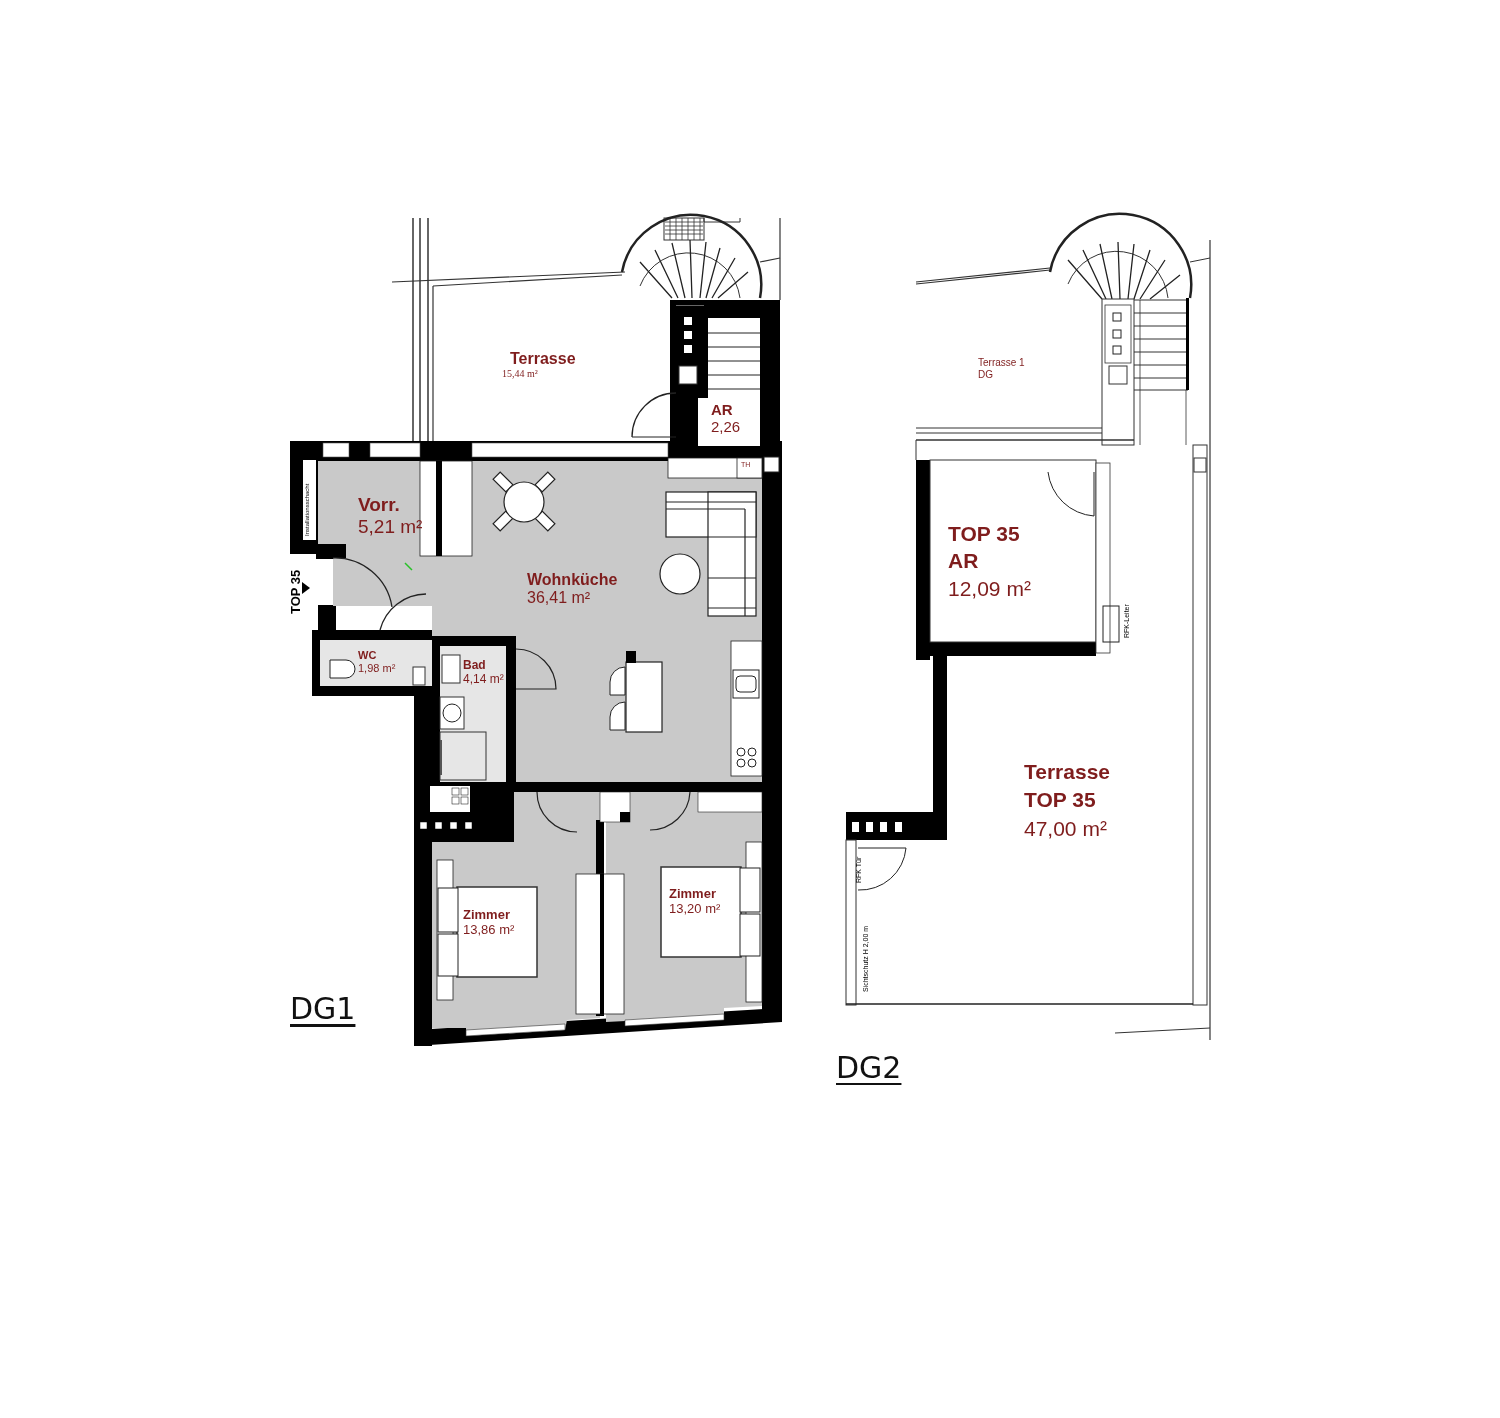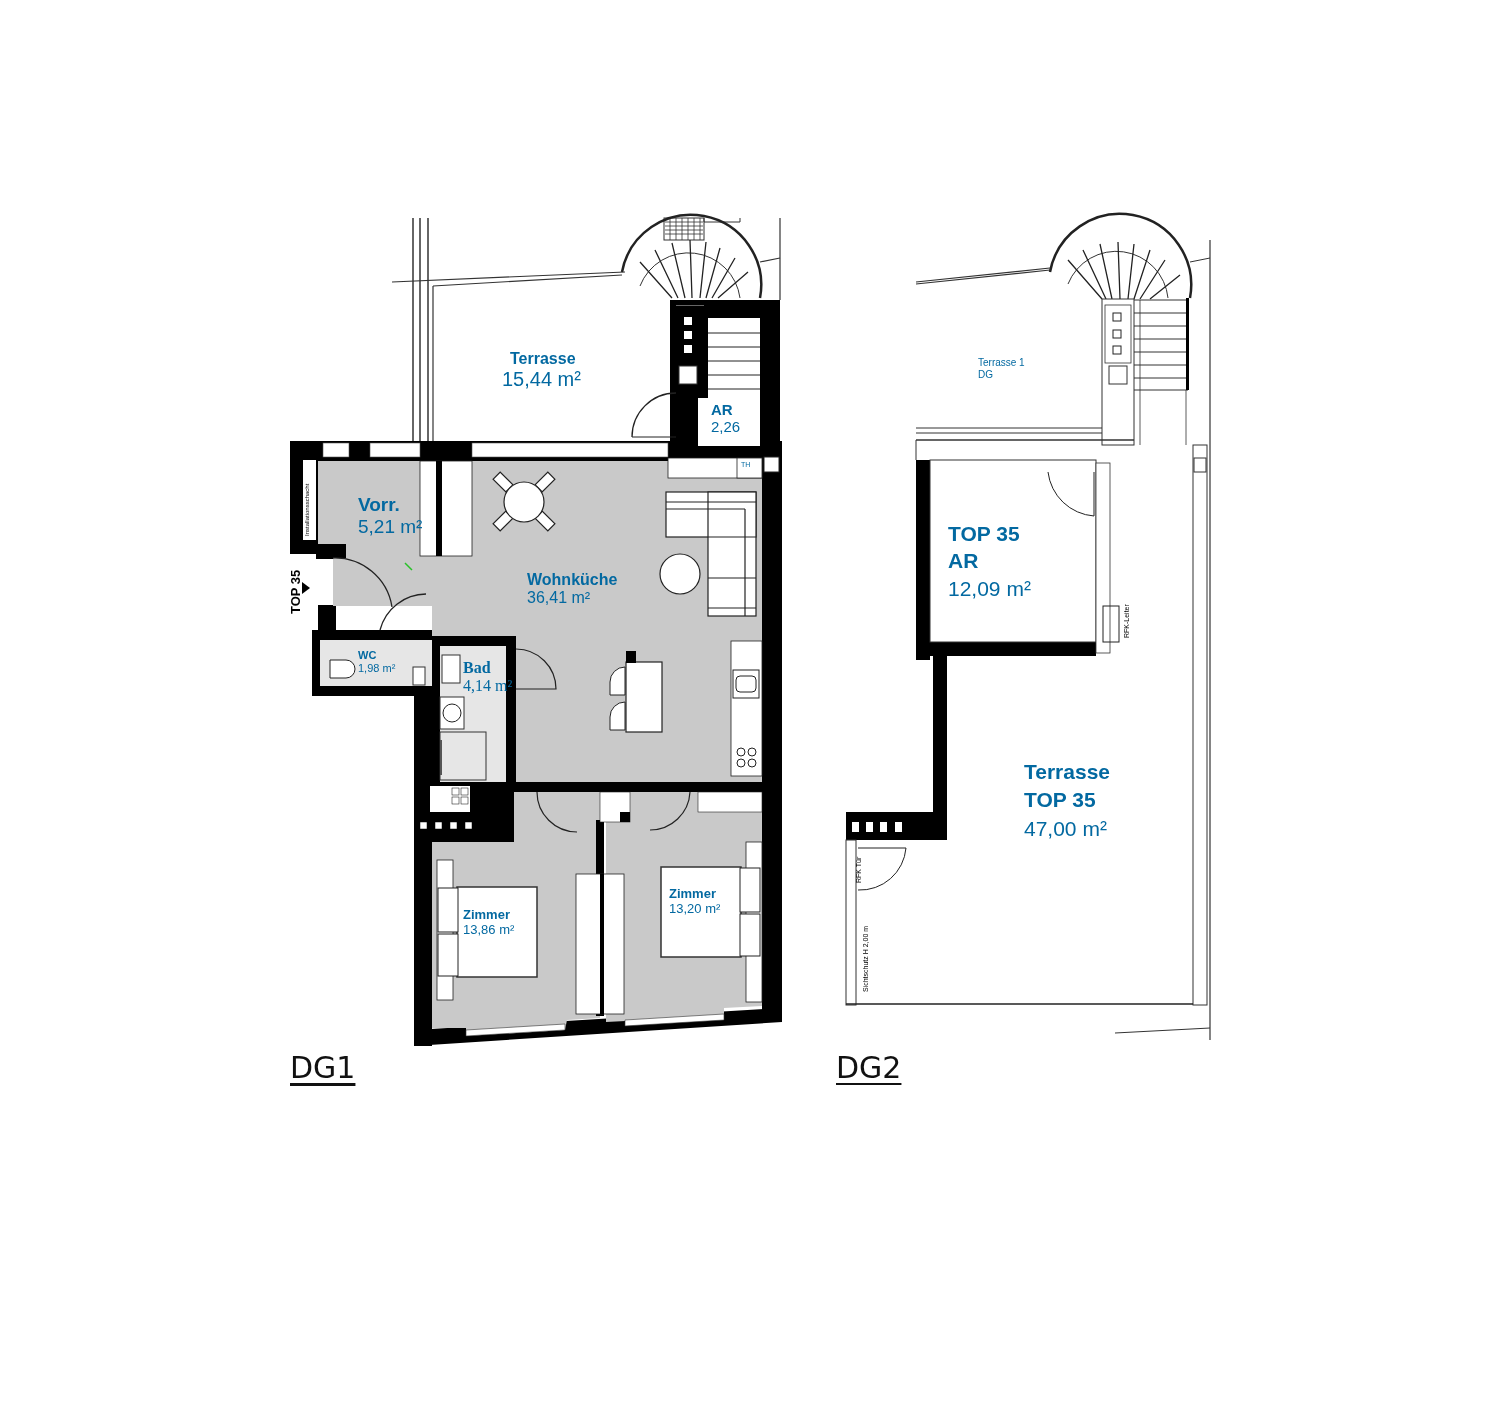--- a/index.html
+++ b/index.html
@@ -1,18 +1,18 @@
 <!DOCTYPE html>
 <html><head>
 <meta charset="utf-8">
 <style>
   html, body { margin:0; padding:0; background:#ffffff; }
   body { width:1500px; height:1418px; position:relative; overflow:hidden; font-family:"Liberation Sans", sans-serif; }
   svg { position:absolute; left:0; top:0; }
-  .lbl { position:absolute; color:#0369a1; line-height:1.15; white-space:nowrap; }
+  .lbl { position:absolute; color:#7f1d1d; line-height:1.15; white-space:nowrap; }
   .b { font-weight:bold; }
   .lvl { position:absolute; font-family:"DejaVu Sans", sans-serif; font-size:30px; color:#111; text-decoration:underline; text-underline-offset:5px; text-decoration-thickness:2px; }
   .vert { position:absolute; transform-origin:left top; transform:rotate(-90deg); white-space:nowrap; }
 </style>
 </head>
 <body>
 
 <svg width="1500" height="1418" viewBox="0 0 1500 1418">
 
   <g>
@@ -216,55 +216,55 @@
       </g>
     <rect x="846" y="840" width="10" height="165" fill="#fff" stroke="#333" stroke-width="1"></rect>
     <path d="M858 848 H906 A46 46 0 0 1 858 890" fill="none" stroke="#222" stroke-width="1"></path>
     <line x1="846" y1="1004" x2="1193" y2="1004" stroke="#222" stroke-width="1.5"></line>
     <line x1="1115" y1="1033" x2="1210" y2="1028" stroke="#333" stroke-width="1"></line>
   </g>
 </svg>
 
 <div class="lbl" style="left:510px;top:350px;font-size:16px;">
   <div class="b">Terrasse</div>
-  <div style="font-size:20px;margin-left:-8px;">15,44 m²</div>
+  <div style="font-size:10px;margin-left:-8px;font-family:Liberation Serif, serif;">15,44 m²</div>
 </div>
 <div class="lbl" style="left:711px;top:401px;font-size:15px;">
   <div class="b">AR</div>
   <div>2,26</div>
 </div>
 <div class="lbl" style="left:358px;top:494px;font-size:19px;">
   <div class="b">Vorr.</div>
   <div>5,21 m²</div>
 </div>
 <div class="lbl" style="left:527px;top:571px;font-size:16px;">
   <div class="b">Wohnküche</div>
   <div>36,41 m²</div>
 </div>
 <div class="lbl" style="left:358px;top:649px;font-size:11px;">
   <div class="b">WC</div>
   <div>1,98 m²</div>
 </div>
-<div class="lbl" style="left:463px;top:659px;font-size:16px;font-family:Liberation Serif, serif;">
+<div class="lbl" style="left:463px;top:659px;font-size:12px;">
   <div class="b">Bad</div>
   <div>4,14 m²</div>
 </div>
 <div class="lbl" style="left:463px;top:908px;font-size:13px;">
   <div class="b">Zimmer</div>
   <div>13,86 m²</div>
 </div>
 <div class="lbl" style="left:669px;top:887px;font-size:13px;">
   <div class="b">Zimmer</div>
   <div>13,20 m²</div>
 </div>
 <div class="vert b" style="left:288px;top:614px;font-size:13px;">TOP 35</div>
 <div style="position:absolute;left:302px;top:582px;width:0;height:0;border-left:8px solid #000;border-top:6px solid transparent;border-bottom:6px solid transparent;"></div>
 <div class="vert" style="left:304px;top:536px;font-size:6px;">Installationsschacht</div>
 <div class="lbl" style="left:741px;top:461px;font-size:7px;">TH</div>
-<div class="lvl" style="left:290px;top:1050px;text-decoration:underline;">DG1</div>
+<div class="lvl" style="left:290px;top:991px;text-decoration:underline;">DG1</div>
 
 <div class="lbl" style="left:962px;top:357px;font-size:10px;margin-left:16px;">
   <div>Terrasse 1</div>
   <div>DG</div>
 </div>
 <div class="lbl" style="left:948px;top:520px;font-size:21px;line-height:1.3;">
   <div class="b">TOP 35</div>
   <div class="b">AR</div>
   <div>12,09 m²</div>
 </div>

